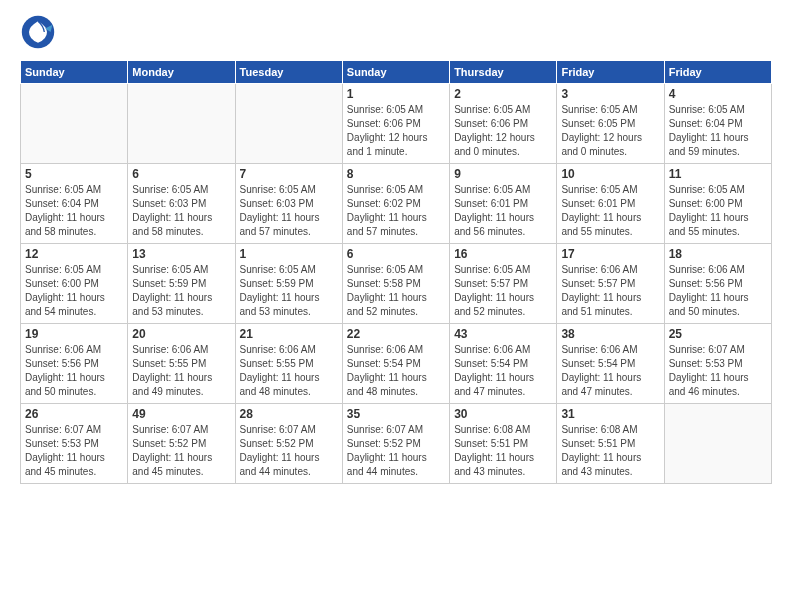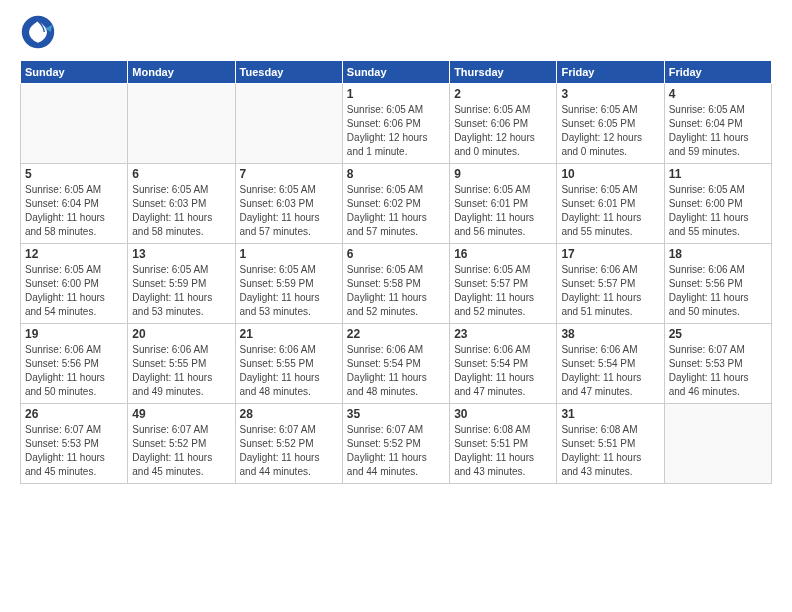--- a/index.html
+++ b/index.html
@@ -257,21 +257,21 @@
           Sunrise: 6:06 AM<br>Sunset: 5:55 PM<br>Daylight: 11 hours and 48 minutes.
         </div>
       </td>
           <td>
         <span class="day-number">22</span>
         <div class="day-detail">
           Sunrise: 6:06 AM<br>Sunset: 5:54 PM<br>Daylight: 11 hours and 48 minutes.
         </div>
       </td>
           <td>
-        <span class="day-number">23</span>
+        <span class="day-number">43</span>
         <div class="day-detail">
           Sunrise: 6:06 AM<br>Sunset: 5:54 PM<br>Daylight: 11 hours and 47 minutes.
         </div>
       </td>
           <td>
         <span class="day-number">38</span>
         <div class="day-detail">
           Sunrise: 6:06 AM<br>Sunset: 5:54 PM<br>Daylight: 11 hours and 47 minutes.
         </div>
       </td>

